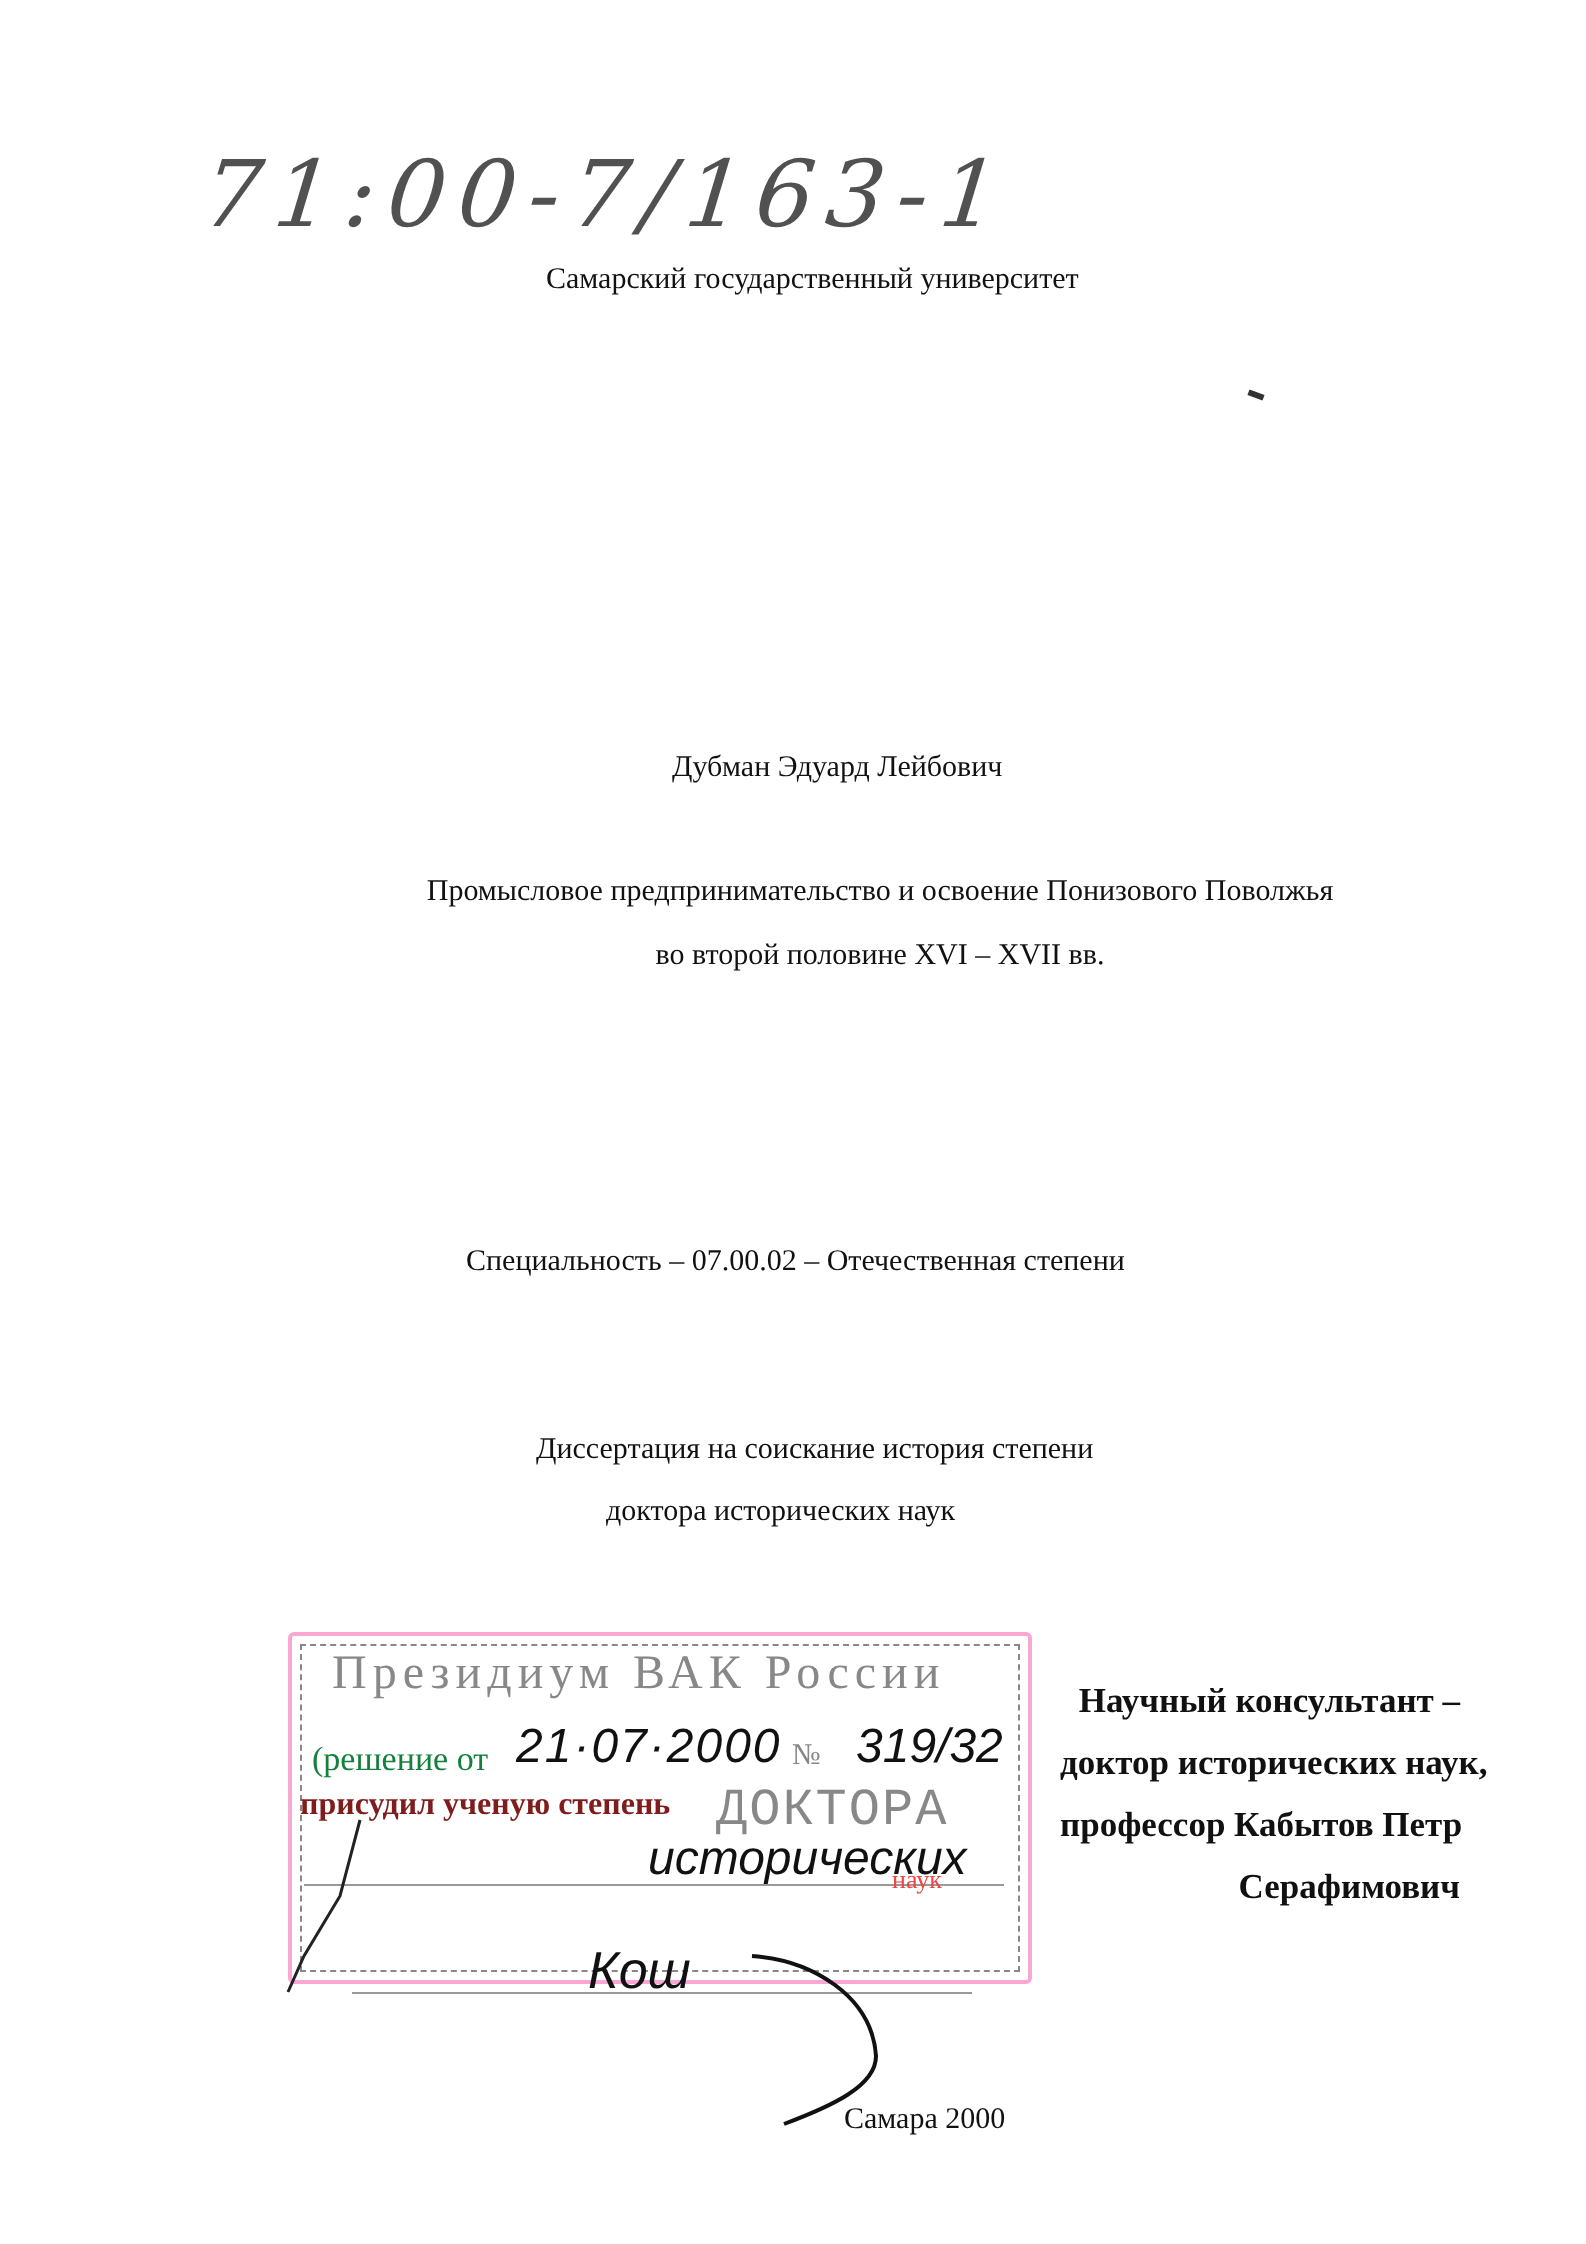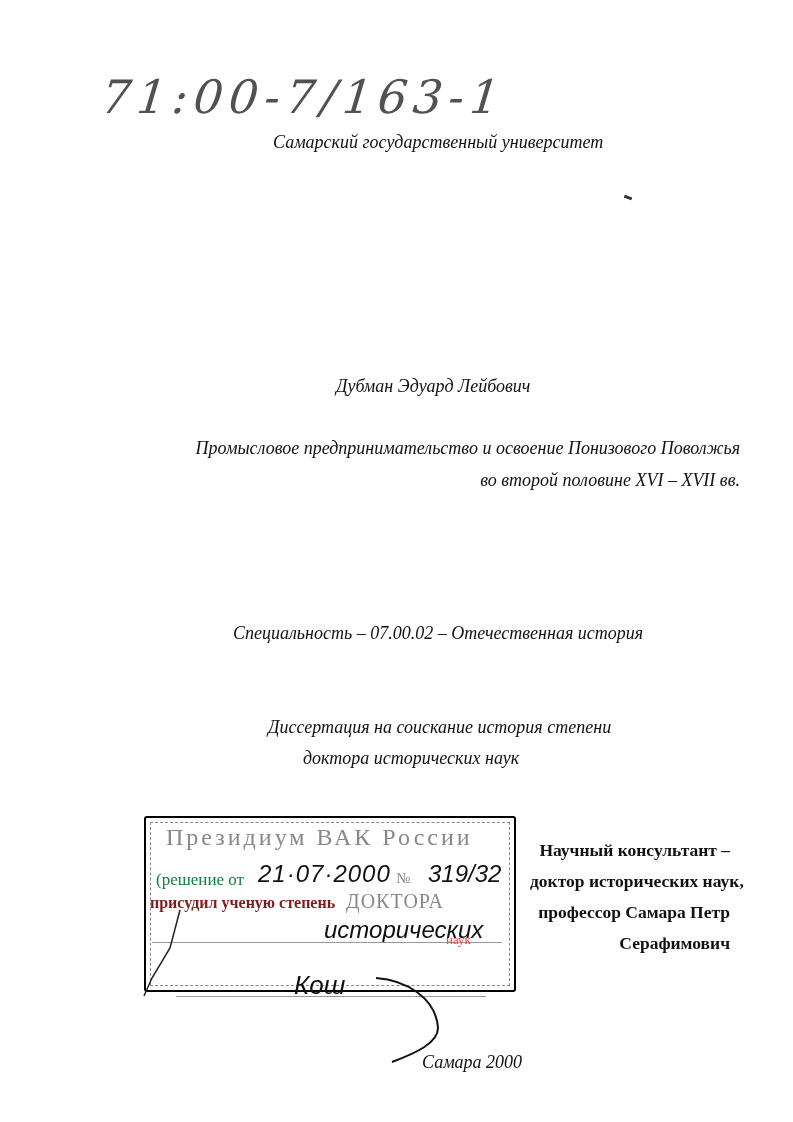--- a/index.html
+++ b/index.html
@@ -1,35 +1,35 @@
 <!DOCTYPE html>
 <html><head>
   <meta charset="utf-8">
   <style>
     html, body { margin: 0; padding: 0; background: #ffffff; }
     body { width: 793px; height: 1122px; position: relative; overflow: hidden;
            font-family: "Liberation Serif", "DejaVu Serif", serif; color: #111; }
     .abs { position: absolute; white-space: nowrap; }
-    .t { font-size: 18px; line-height: 1; font-style: italic; }
-    .center { text-align: right; }
+    .t { font-size: 15px; line-height: 1; }
+    .center { text-align: center; }
 
     .archive-code { left: 102px; top: 70px; font-family: "DejaVu Serif", serif;
       font-style: italic; font-size: 46px; color: #333; letter-spacing: 6px;
       transform: skewX(-6deg); opacity: 0.85; }
 
     .stamp { left: 144px; top: 816px; width: 368px; height: 172px;
-      border: 2px solid #000000; border-radius: 3px; }
+      border: 2px solid #f9a8d4; border-radius: 3px; }
     .stamp-inner { position: absolute; left: 4px; top: 4px; right: 4px; bottom: 4px;
       border: 1px dashed #888; }
     .stamp-text { position: absolute; color: #888; white-space: nowrap;
       font-family: "Liberation Serif", serif; }
     .stamp-title { left: 20px; top: 6px; font-size: 24px; letter-spacing: 3px; }
     .stamp-decision { left: 10px; top: 52px; font-size: 17px; color: #15803d; }
     .stamp-awarded { left: 4px; top: 76px; font-size: 16px; color: #7f1d1d; font-weight: bold; }
-    .stamp-degree { left: 200px; top: 72px; font-size: 20px; color: #888; letter-spacing: 1px; }
+    .stamp-degree { left: 212px; top: 72px; font-size: 26px; color: #888; letter-spacing: 1px; font-family: Liberation Mono, monospace; }
     .stamp-nauk { left: 300px; top: 114px; font-size: 13px; color: #ef4444; }
     .stamp-head { left: 20px; top: 132px; font-size: 19px; letter-spacing: 1px; color: #888; }
     .stamp-line { position: absolute; height: 1px; background: #999; }
     .hand { position: absolute; font-family: Liberation Sans, sans-serif; font-style: italic;
       color: #111; white-space: nowrap; }
     .hand-date { left: 112px; top: 42px; font-size: 24px; letter-spacing: 1px; }
     .hand-num { left: 282px; top: 42px; font-size: 24px; }
     .hand-field { left: 178px; top: 98px; font-size: 24px; }
     .hand-sig { left: 148px; top: 152px; font-size: 26px; }
 
@@ -43,21 +43,21 @@
 
 <div class="abs t" style="left:273px; top:133px;">Самарский государственный университет</div>
 
 <div class="abs" style="left:624px; top:196px; width:8px; height:3px; background:#333; transform:rotate(20deg);"></div>
 
 <div class="abs t" style="left:336px; top:377px;">Дубман Эдуард Лейбович</div>
 
 <div class="abs t center" style="left:140px; width:600px; top:439px;">Промысловое предпринимательство и освоение Понизового Поволжья</div>
 <div class="abs t center" style="left:140px; width:600px; top:471px;">во второй половине XVI – XVII вв.</div>
 
-<div class="abs t" style="left:233px; top:624px;">Специальность – 07.00.02 – Отечественная история</div>
+<div class="abs t" style="left:233px; top:624px;">Специальность – 07.00.02 – Отечественная степени</div>
 
 <div class="abs t" style="left:268px; top:718px;">Диссертация на соискание история степени</div>
 <div class="abs t" style="left:303px; top:749px;">доктора исторических наук</div>
 
 <div class="abs stamp">
   <div class="stamp-inner"></div>
   <div class="stamp-text stamp-title">Президиум ВАК России</div>
   <div class="stamp-text stamp-decision">(решение от</div>
   <div class="stamp-text" style="left:250px; top:52px; font-size:15px; color:#888;">№</div>
   <div class="hand hand-date">21·07·2000</div>
@@ -73,17 +73,17 @@
     <path d="M40 2 L30 40 L12 70 L4 88" stroke="#222" stroke-width="1.5" fill="none"></path>
   </svg>
   <svg class="abs" style="left:200px; top:140px;" width="110" height="110">
     <path d="M30 20 C60 22, 90 40, 92 70 C92 85, 70 95, 46 104" stroke="#111" stroke-width="2" fill="none"></path>
   </svg>
 </div>
 
 <div class="abs consultant">
   <div>Научный консультант –</div>
   <div>доктор исторических наук,</div>
-  <div>профессор Самара Петр</div>
+  <div>профессор Кабытов Петр</div>
   <div>Серафимович</div>
 </div>
 
 <div class="abs t" style="left:386px; top:1053px;margin-left:36px;">Самара 2000</div>
 
 </body></html>

